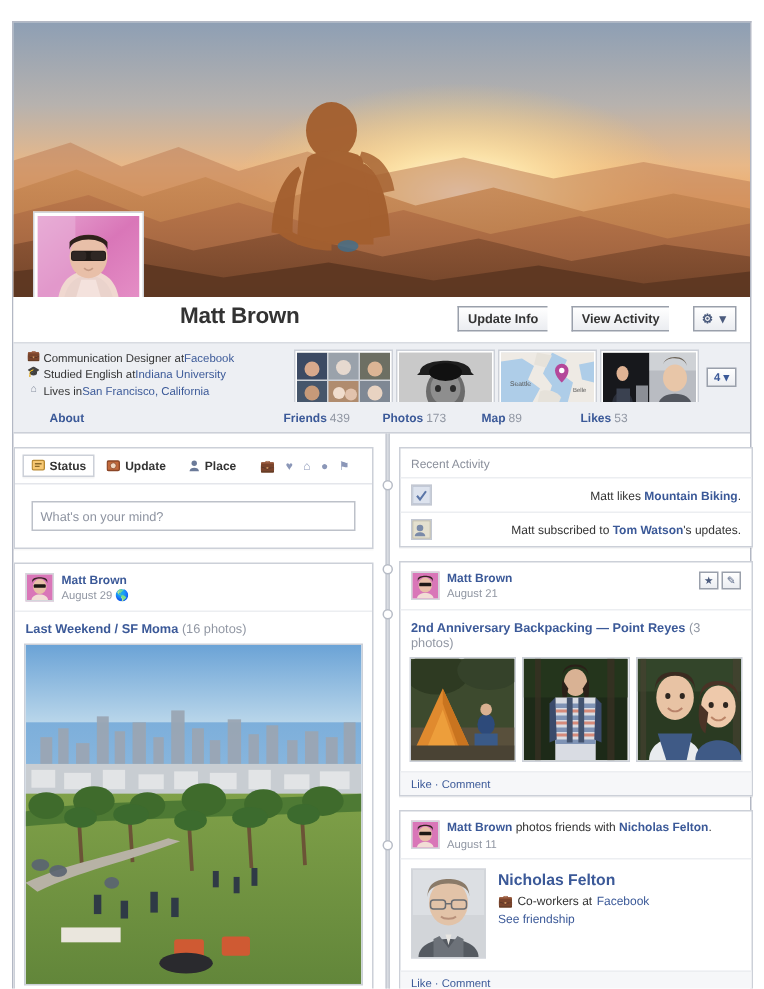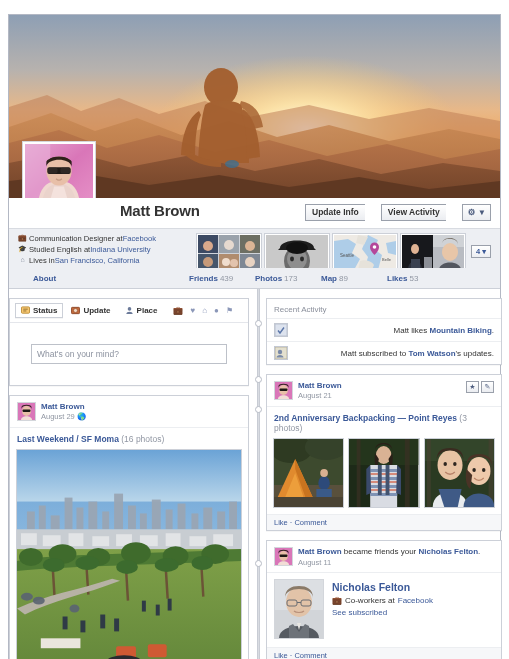--- a/index.html
+++ b/index.html
@@ -93,21 +93,21 @@
     box-shadow:0 1px 0 rgba(0,0,0,.03);position:relative;
   }
 
   
   .comp-tabs{display:flex;align-items:center;padding:4px 5px;border-bottom:1px solid #e4e6eb;gap:2px;text-align:right;}
   .ctab{display:flex;align-items:center;gap:3px;padding:2px 5px;font-size:8px;font-weight:bold;color:#333;border:1px solid transparent;}
   .ctab.on{border:1px solid #ccd0d8;background:#fff;box-shadow:0 1px 0 rgba(0,0,0,.04);}
   .cico{width:9px;height:9px;display:block;}
   .comp-icons{display:flex;gap:7px;margin-left:8px;}
   .comp-icons span{color:#8b97b8;font-size:8px;}
-  .comp-input{margin:21px;border:1px solid #bdc1c9;padding:4px 5px;font-size:8.5px;color:#8d93a0;}
+  .comp-input{margin:11px;border:1px solid #bdc1c9;padding:4px 5px;font-size:8.5px;color:#8d93a0;}
 
   
   .p-head{display:flex;padding:6px 7px 5px 7px;align-items:flex-start;}
   .av{width:17px;height:17px;flex:0 0 17px;border:1px solid #d3d6db;margin-right:5px;overflow:hidden;background:#e6a6cf;}
   .av svg{display:block;width:100%;height:100%;}
   .p-meta{flex:1;min-width:0;line-height:1.3;}
   .p-name{font-size:8px;font-weight:bold;color:#3b5998;}
   .p-date{font-size:7.5px;color:#9197a3;}
   .p-actions{display:flex;gap:2px;}
   .sq{width:13px;height:12px;border:1px solid #9aa0ab;background:linear-gradient(#fff,#ebedf1);
@@ -622,21 +622,21 @@
               <svg viewBox="0 0 17 17">
                 <rect width="17" height="17" fill="#d976b8"></rect>
                 <ellipse cx="8.5" cy="8" rx="4.5" ry="5" fill="#e8bfa8"></ellipse>
                 <path d="M3.5 6 C3.5 1.5 13.5 1.5 13.5 6 L13.5 4 C13.5 1 3.5 1 3.5 4 Z" fill="#332520"></path>
                 <rect x="4.5" y="6.5" width="8" height="2.4" rx="0.8" fill="#1d1815"></rect>
                 <path d="M3 17 C3 12 14 12 14 17 Z" fill="#f2ddd6"></path>
               </svg>
             </div>
             <div class="p-meta">
               <div class="fs-line">
-                <a href="#">Matt Brown</a><span> became friends your </span><a href="#">Nicholas Felton</a><span>.</span>
+                <a href="#">Matt Brown</a><span> photos friends with </span><a href="#">Nicholas Felton</a><span>.</span>
               </div>
               <div class="p-date">August 11</div>
             </div>
           </div>
           <div class="fs-body">
             <div class="fs-pic">
               <svg viewBox="0 0 48 58" preserveAspectRatio="none">
                 <rect width="48" height="58" fill="#d2d5d9"></rect>
                 <rect width="48" height="30" fill="#dcdfe3"></rect>
                 <ellipse cx="24" cy="22" rx="13" ry="15" fill="#e2c3a8"></ellipse>
@@ -650,21 +650,21 @@
                 <path d="M22 43 L24 50 L26 43 Z" fill="#e8e6e2"></path>
               </svg>
             </div>
             <div class="fs-info">
               <div class="fs-name">Nicholas Felton</div>
               <div class="fs-sub">
                 <span style="color:#8b93a3;">💼</span>
                 <span>Co-workers at </span>
                   <a href="#">Facebook</a>
               </div>
-              <div class="fs-link">See subscribed</div>
+              <div class="fs-link">See friendship</div>
             </div>
           </div>
           <div class="p-foot">Like · Comment</div>
         </div>
 
       </div>
     </div>
 
   </div>
 </div>

